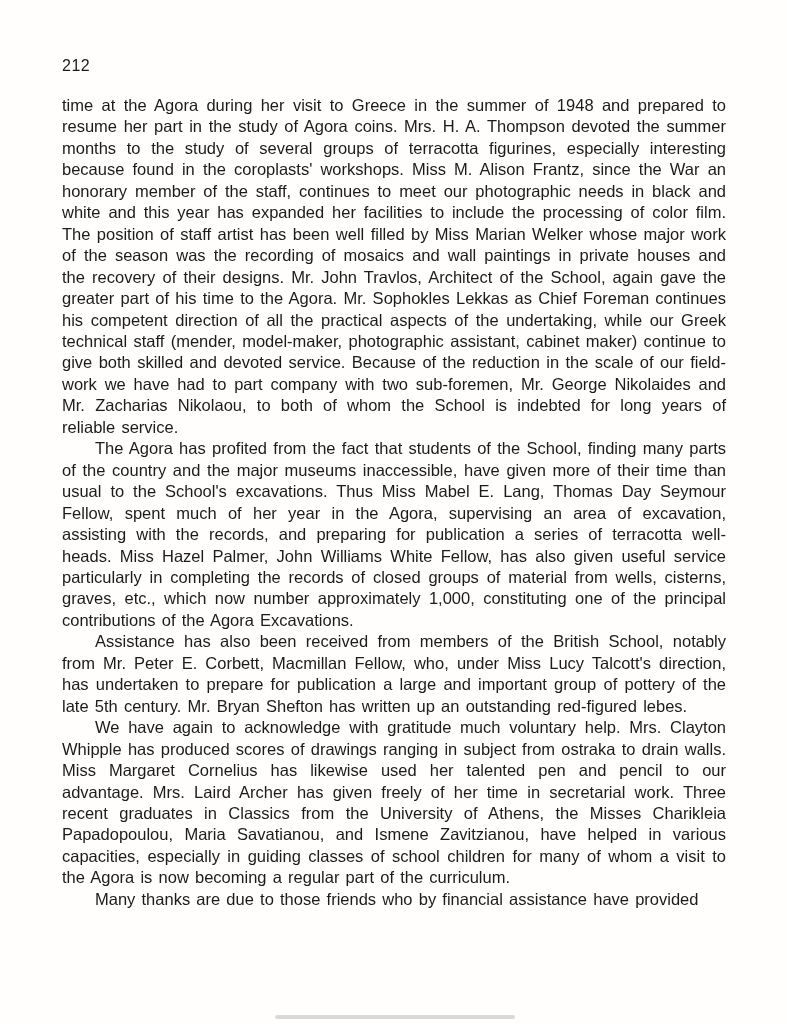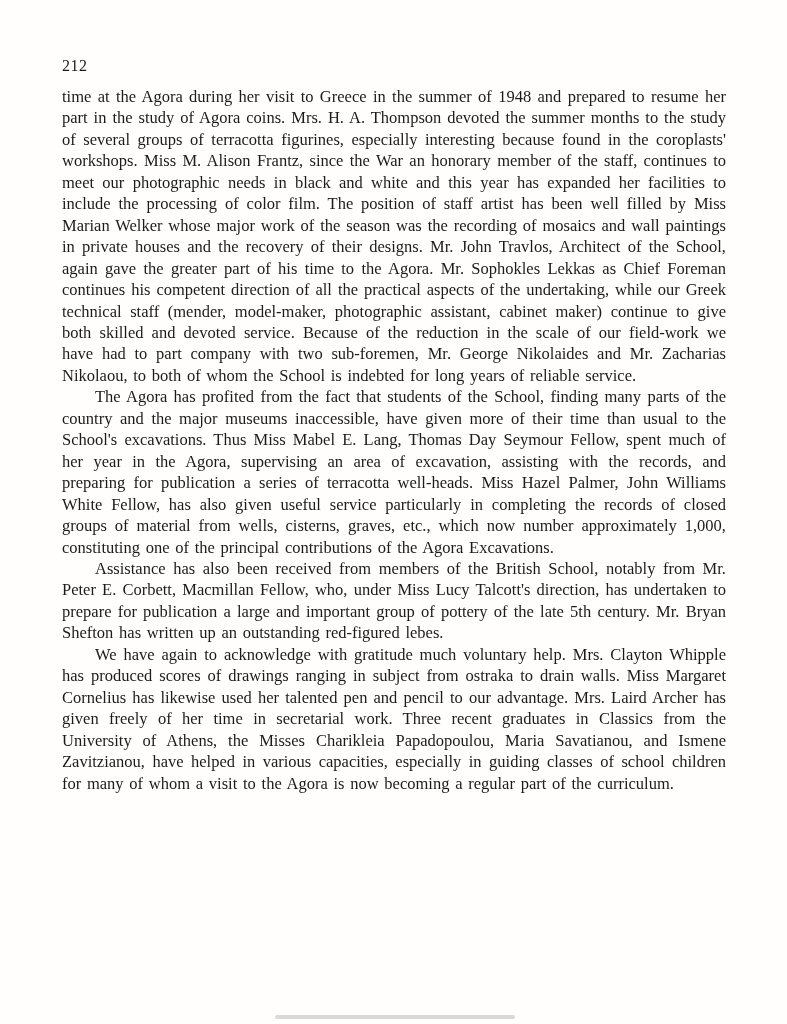--- a/index.html
+++ b/index.html
@@ -7,21 +7,21 @@
     padding: 0;
     background: #e9e9e7;
   }
   .page {
     position: relative;
     width: 787px;
     height: 1024px;
     margin: 0 auto;
     background: #fffefc;
     overflow: hidden;
-    font-family: Liberation Serif, serif;
+    font-family: Liberation Sans, sans-serif;
     color: #1b1b1b;
   }
   .running-header {
     position: absolute;
     top: 57px;
     left: 62px;
     width: 664px;
     text-align: center;
     font-size: 16px;
     line-height: 18px;
@@ -31,21 +31,21 @@
     left: 0;
     top: 0;
     letter-spacing: 0.5px;
   }
   .running-head {
     letter-spacing: 1.5px;
     word-spacing: 7px;
   }
   .body-text {
     position: absolute;
-    top: 86px;
+    top: 95px;
     left: 62px;
     width: 664px;
   }
   .para {
     margin: 0;
     text-align: justify;
     font-size: 16.5px;
     line-height: 21.45px;
     text-indent: 33px;
     word-spacing: 1.6px;
@@ -71,17 +71,18 @@
 
   <header class="running-header">
     <span class="page-number">212</span>
   </header>
 
   <main class="body-text">
     <p class="para no-indent">time at the Agora during her visit to Greece in the summer of 1948 and prepared to resume her part in the study of Agora coins. Mrs. H. A. Thompson devoted the summer months to the study of several groups of terracotta figurines, especially interesting because found in the coroplasts' workshops. Miss M. Alison Frantz, since the War an honorary member of the staff, continues to meet our photographic needs in black and white and this year has expanded her facilities to include the processing of color film. The position of staff artist has been well filled by Miss Marian Welker whose major work of the season was the recording of mosaics and wall paintings in private houses and the recovery of their designs. Mr. John Travlos, Architect of the School, again gave the greater part of his time to the Agora. Mr. Sophokles Lekkas as Chief Foreman continues his competent direction of all the practical aspects of the undertaking, while our Greek technical staff (mender, model-maker, photographic assistant, cabinet maker) continue to give both skilled and devoted service. Because of the reduction in the scale of our field-work we have had to part company with two sub-foremen, Mr. George Nikolaides and Mr. Zacharias Nikolaou, to both of whom the School is indebted for long years of reliable service.</p>
     <p class="para">The Agora has profited from the fact that students of the School, finding many parts of the country and the major museums inaccessible, have given more of their time than usual to the School's excavations. Thus Miss Mabel E. Lang, Thomas Day Seymour Fellow, spent much of her year in the Agora, supervising an area of excavation, assisting with the records, and preparing for publication a series of terracotta well-heads. Miss Hazel Palmer, John Williams White Fellow, has also given useful service particularly in completing the records of closed groups of material from wells, cisterns, graves, etc., which now number approximately 1,000, constituting one of the principal contributions of the Agora Excavations.</p>
     <p class="para">Assistance has also been received from members of the British School, notably from Mr. Peter E. Corbett, Macmillan Fellow, who, under Miss Lucy Talcott's direction, has undertaken to prepare for publication a large and important group of pottery of the late 5th century. Mr. Bryan Shefton has written up an outstanding red-figured lebes.</p>
     <p class="para">We have again to acknowledge with gratitude much voluntary help. Mrs. Clayton Whipple has produced scores of drawings ranging in subject from ostraka to drain walls. Miss Margaret Cornelius has likewise used her talented pen and pencil to our advantage. Mrs. Laird Archer has given freely of her time in secretarial work. Three recent graduates in Classics from the University of Athens, the Misses Charikleia Papadopoulou, Maria Savatianou, and Ismene Zavitzianou, have helped in various capacities, especially in guiding classes of school children for many of whom a visit to the Agora is now becoming a regular part of the curriculum.</p>
+    <p class="para">Many thanks are due to those friends who by financial assistance have provided</p>
   </main>
 
   <div class="scan-artifact"></div>
 
 </div>
 
 </body></html>

